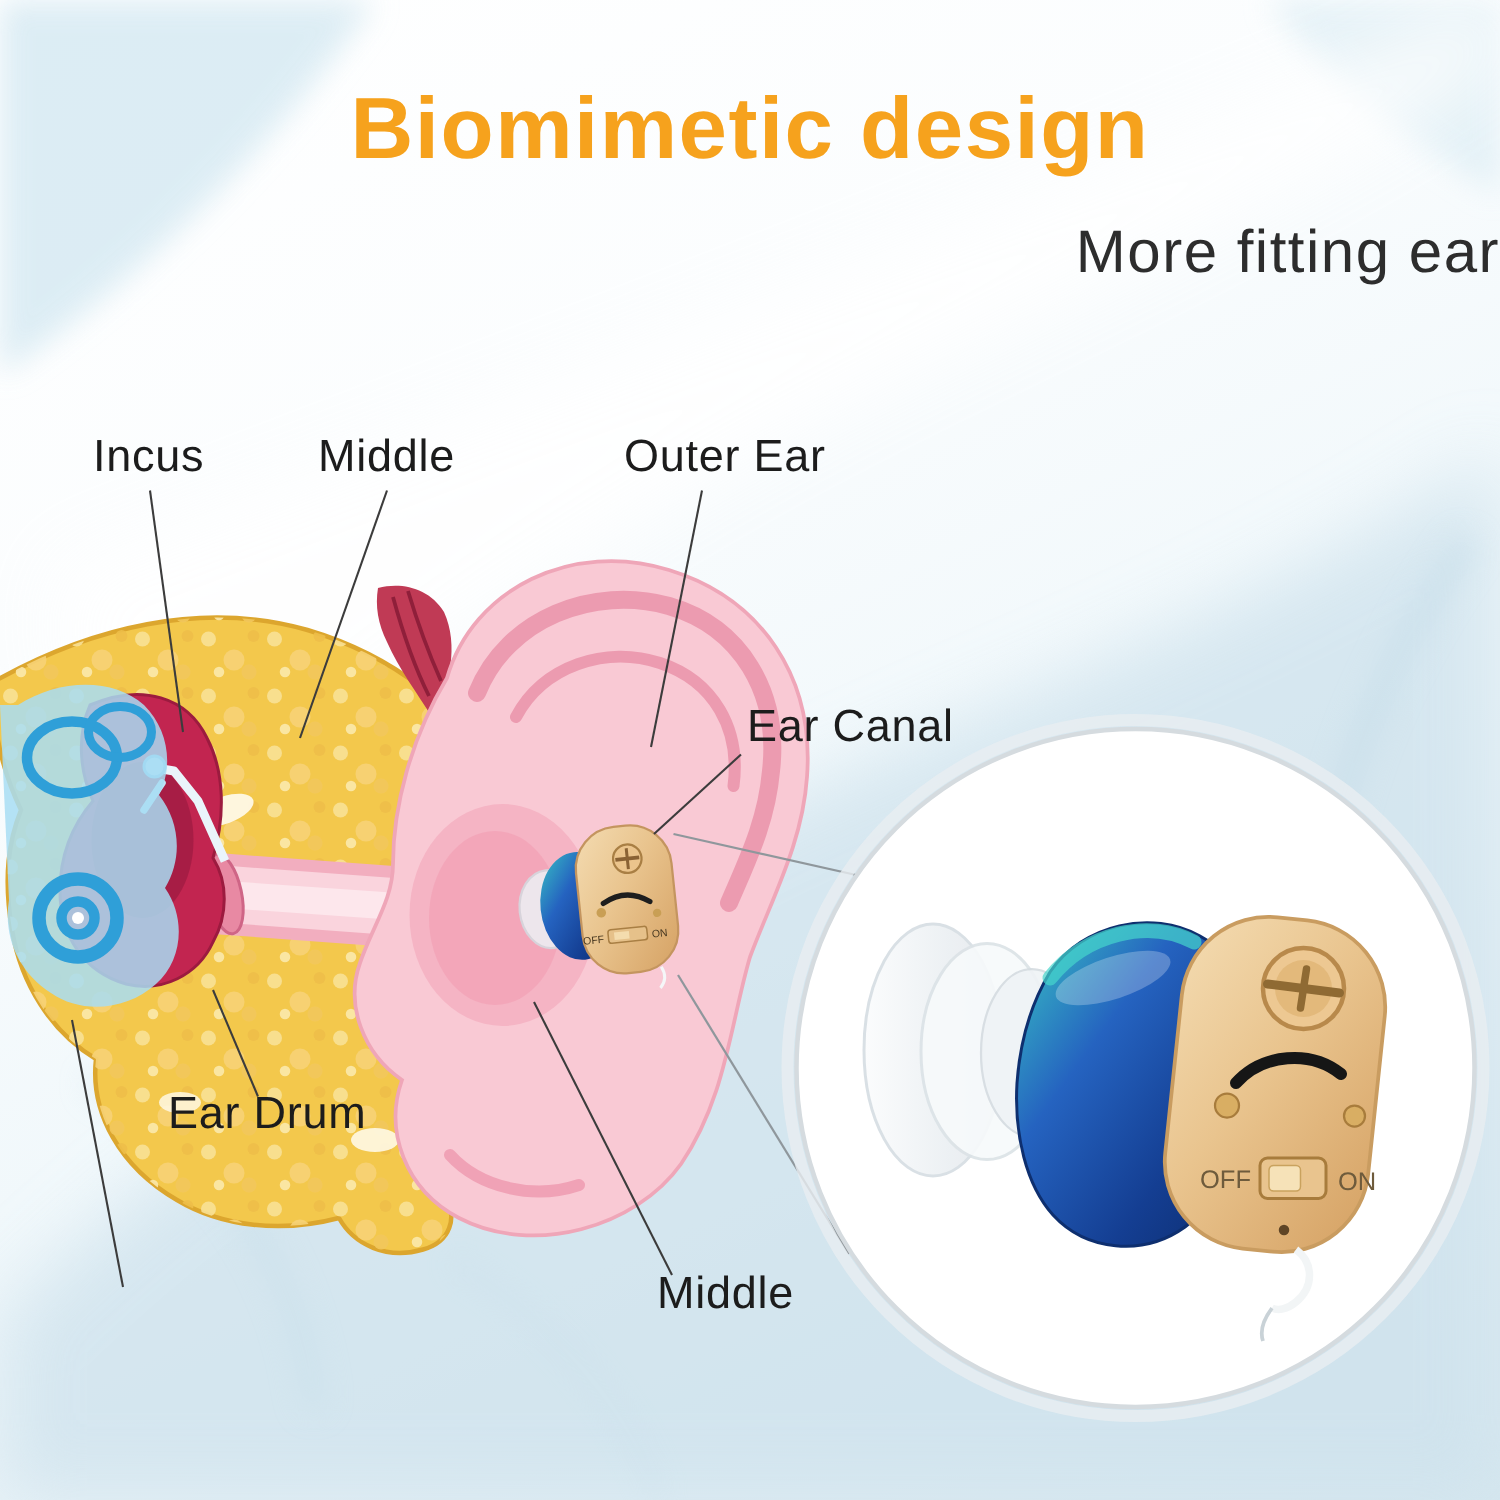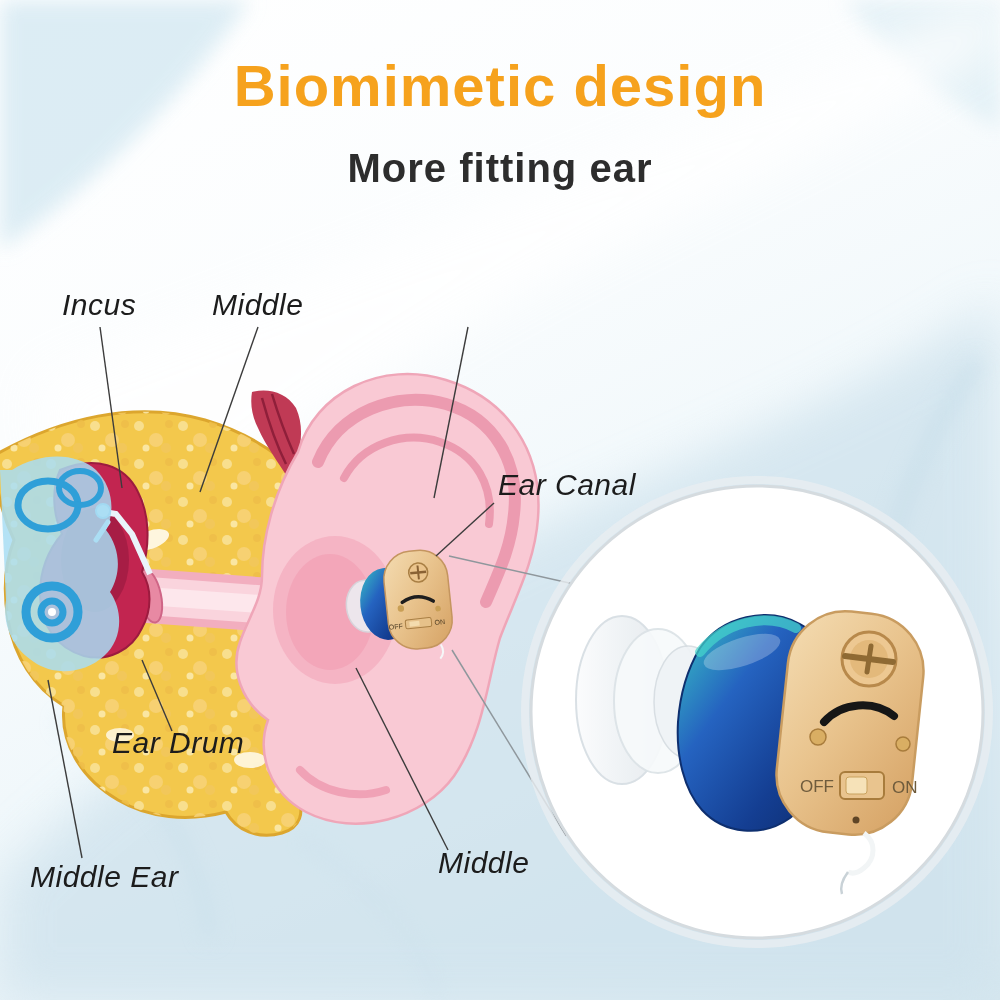--- a/index.html
+++ b/index.html
@@ -8,25 +8,25 @@
     background:linear-gradient(155deg,#ffffff 0%,#fbfdfe 30%,#f1f8fb 55%,#e3eff5 78%,#d6e7ef 100%);
     font-family:"Liberation Sans",sans-serif;
   }
   #artwork{position:absolute;left:0;top:0;width:1000px;height:1000px;}
   svg text{font-family:"Liberation Sans",sans-serif;}
   .title{
     position:absolute;left:0;top:52px;width:100%;text-align:center;
     font-size:58px;font-weight:700;color:#F6A21D;letter-spacing:1px;
   }
   .subtitle{
-    position:absolute;left:0;top:146px;width:100%;text-align:center;
-    font-size:40px;font-weight:700;color:#2D2D2D;letter-spacing:1px;
+    position:absolute;left:0;top:146px;width:100%;text-align:right;
+    font-size:40px;font-weight:400;color:#2D2D2D;letter-spacing:1px;
   }
   .lbl{
-    position:absolute;font-size:30px;font-weight:400;color:#1C1C1C;letter-spacing:.5px;white-space:nowrap;font-style:italic;
+    position:absolute;font-size:30px;font-weight:400;color:#1C1C1C;letter-spacing:.5px;white-space:nowrap;
   }
   .lbl-incus{left:62px;top:288px;}
   .lbl-malleus{left:212px;top:288px;}
   .lbl-outer-ear{left:416px;top:288px;}
   .lbl-ear-canal{left:498px;top:468px;}
   .lbl-ear-drum{left:112px;top:726px;}
   .lbl-middle-ear{left:30px;top:860px;}
   .lbl-pinna{left:438px;top:846px;}
 </style>
 </head>
@@ -192,18 +192,18 @@
       <line x1="82" y1="858" x2="48" y2="680"></line>
       <line x1="448" y1="850" x2="356" y2="668"></line>
     </g>
   </svg>
 
   <div class="title">Biomimetic design</div>
   <div class="subtitle">More fitting ear</div>
 
   <div class="lbl lbl-incus">Incus</div>
   <div class="lbl lbl-malleus">Middle</div>
+  <div class="lbl lbl-outer-ear">Outer Ear</div>
   <div class="lbl lbl-ear-canal">Ear Canal</div>
   <div class="lbl lbl-ear-drum">Ear Drum</div>
-  <div class="lbl lbl-middle-ear">Middle Ear</div>
   <div class="lbl lbl-pinna">Middle</div>
 
 </div>
 
 </body></html>

